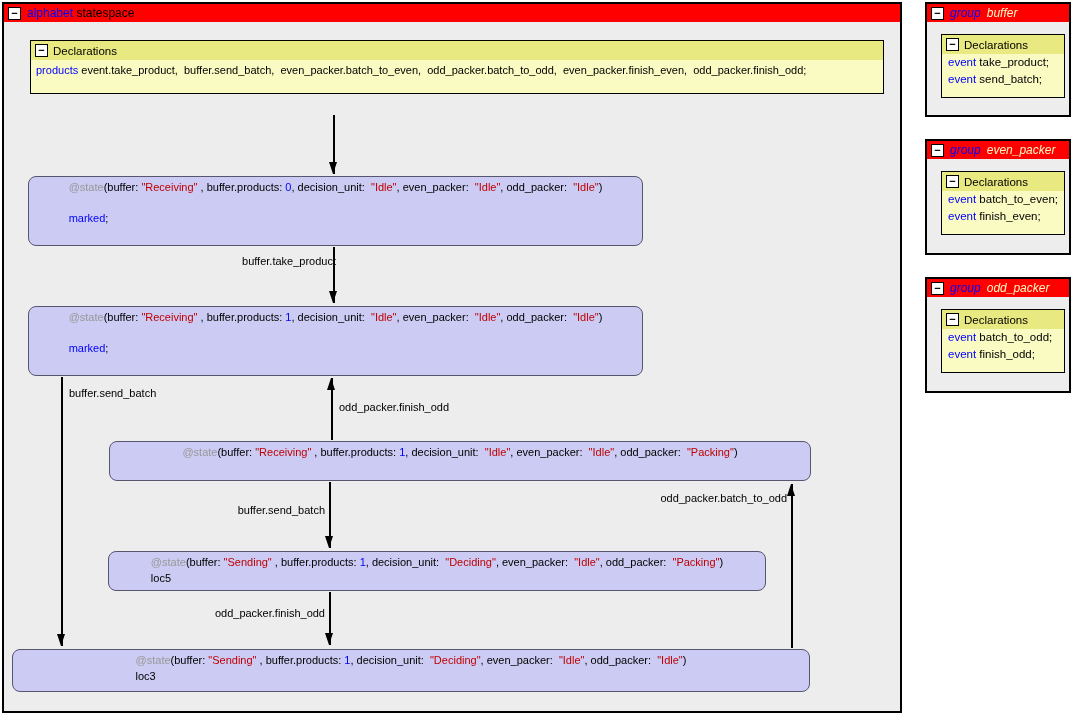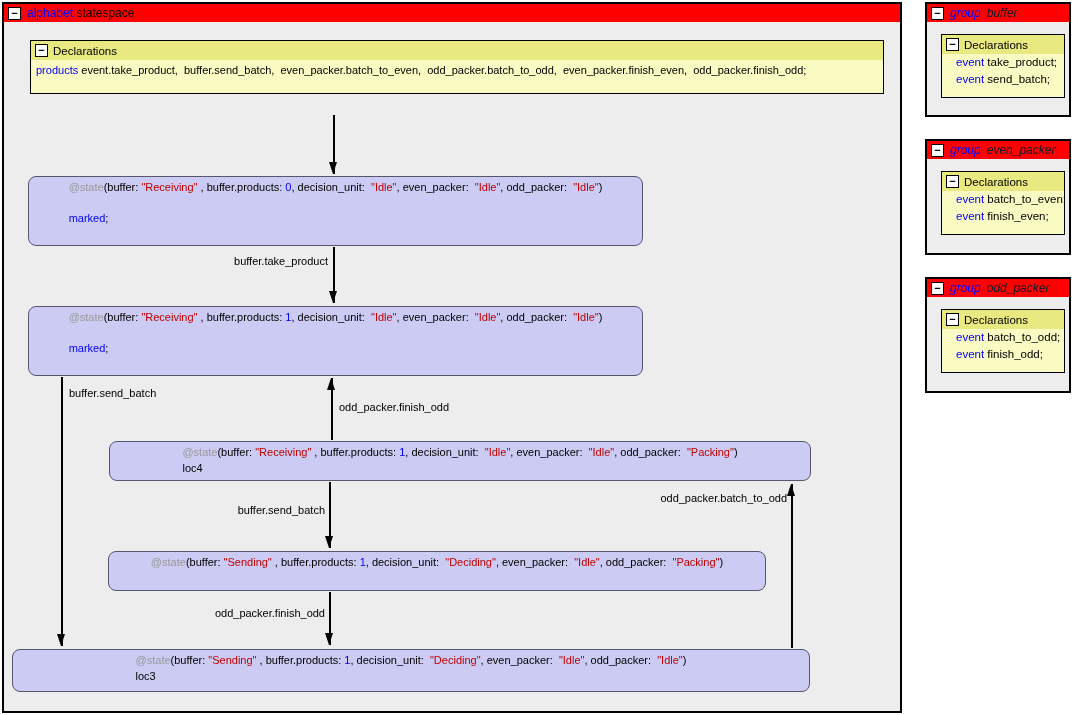--- a/index.html
+++ b/index.html
@@ -2,25 +2,25 @@
 <html><head>
 <meta charset="utf-8">
 <style>
   html,body{margin:0;padding:0;background:#ffffff;font-family:"Liberation Sans",sans-serif;}
   .canvas{position:relative;width:1082px;height:715px;background:#ffffff;overflow:hidden;}
   .panel{position:absolute;box-sizing:border-box;border:2px solid #000;background:#ededed;}
   .red-header{position:absolute;left:0;top:0;right:0;height:18px;background:#ff0000;display:flex;align-items:center;gap:6px;padding-left:4px;font-size:12px;overflow:hidden;}
   .collapse-btn{flex:none;width:13px;height:13px;box-sizing:border-box;background:#ffffff;border:1px solid #000;display:inline-flex;align-items:center;justify-content:center;font-size:11px;font-weight:bold;line-height:1;color:#000;cursor:default;}
   .kw{color:#0000ff;}
   .it{font-style:italic;}
-  .gname{color:#0f172a;font-style:italic;}
+  .gname{color:#fef9c3;font-style:italic;}
   .decl-box{position:absolute;box-sizing:border-box;background:#fafac3;border:1px solid #000;overflow:hidden;}
   .decl-header{height:19px;background:#e9e982;display:flex;align-items:center;gap:5px;padding:0 4px;font-size:11.5px;color:#000;}
   .decl-body{padding:3px 5px 2px 5px;font-size:11px;color:#000;white-space:pre-wrap;line-height:15px;}
-  .event-line{padding:0 14px;font-size:11.5px;line-height:17px;white-space:pre;}
+  .event-line{padding:0 6px;font-size:11.5px;line-height:17px;white-space:pre;}
   .state-box{position:absolute;box-sizing:border-box;background:#cbcbf3;border:1.5px solid #56566e;border-radius:8px;display:flex;justify-content:center;overflow:hidden;}
   .state-inner{padding-top:3px;font-size:11px;line-height:15.5px;text-align:left;}
   .s-line{white-space:pre;}
   .c-k{color:#000000;}
   .c-s{color:#c00000;}
   .c-n{color:#0000ff;}
   .c-b{color:#0000ff;}
   .c-g{color:#999999;}
   .edge-line{position:absolute;width:1.5px;background:#000;}
   .arrow{position:absolute;width:0;height:0;border-left:4.5px solid transparent;border-right:4.5px solid transparent;}
@@ -58,39 +58,39 @@
         <div class="state-box" style="left: 24px; top: 302px; width: 615px; height: 70px;">
           <div class="state-inner">
             <div class="s-line"><span class="c-g">@state</span><span class="c-k">(buffer: </span><span class="c-s">"Receiving"</span><span class="c-k"> , buffer.products: </span><span class="c-n">1</span><span class="c-k">, decision_unit:  </span><span class="c-s">"Idle"</span><span class="c-k">, even_packer:  </span><span class="c-s">"Idle"</span><span class="c-k">, odd_packer:  </span><span class="c-s">"Idle"</span><span class="c-k">)</span></div>
             <div class="s-line">&nbsp;</div>
             <div class="s-line"><span class="c-b">marked</span><span class="c-k">;</span></div>
           </div>
         </div>
         <div class="state-box" style="left: 105px; top: 437px; width: 702px; height: 40px;">
           <div class="state-inner">
             <div class="s-line"><span class="c-g">@state</span><span class="c-k">(buffer: </span><span class="c-s">"Receiving"</span><span class="c-k"> , buffer.products: </span><span class="c-n">1</span><span class="c-k">, decision_unit:  </span><span class="c-s">"Idle"</span><span class="c-k">, even_packer:  </span><span class="c-s">"Idle"</span><span class="c-k">, odd_packer:  </span><span class="c-s">"Packing"</span><span class="c-k">)</span></div>
-            <div class="s-line">loc4</div>
           </div>
         </div>
         <div class="state-box" style="left: 104px; top: 547px; width: 658px; height: 40px;">
           <div class="state-inner">
             <div class="s-line"><span class="c-g">@state</span><span class="c-k">(buffer: </span><span class="c-s">"Sending"</span><span class="c-k"> , buffer.products: </span><span class="c-n">1</span><span class="c-k">, decision_unit:  </span><span class="c-s">"Deciding"</span><span class="c-k">, even_packer:  </span><span class="c-s">"Idle"</span><span class="c-k">, odd_packer:  </span><span class="c-s">"Packing"</span><span class="c-k">)</span></div>
+            <div class="s-line">loc5</div>
           </div>
         </div>
         <div class="state-box" style="left: 8px; top: 645px; width: 798px; height: 43px;">
           <div class="state-inner">
             <div class="s-line"><span class="c-g">@state</span><span class="c-k">(buffer: </span><span class="c-s">"Sending"</span><span class="c-k"> , buffer.products: </span><span class="c-n">1</span><span class="c-k">, decision_unit:  </span><span class="c-s">"Deciding"</span><span class="c-k">, even_packer:  </span><span class="c-s">"Idle"</span><span class="c-k">, odd_packer:  </span><span class="c-s">"Idle"</span><span class="c-k">)</span></div>
             <div class="s-line">loc3</div>
           </div>
         </div>
         <div class="edge-line" style="left: 329px; top: 111px; height: 59px;"></div>
         <div class="arrow arrow-down" style="left: 325px; top: 158px;"></div>
         <div class="edge-line" style="left: 329px; top: 243px; height: 56px;"></div>
         <div class="arrow arrow-down" style="left: 325px; top: 287px;"></div>
-        <div class="edge-label" style="top: 251px; left: 324px; transform: translateX(-100%);">buffer.take_product</div>
+        <div class="edge-label" style="top: 251px; left: 332px; transform: translateX(-100%);">buffer.take_product</div>
         <div class="edge-line" style="left: 57px; top: 373px; height: 269px;"></div>
         <div class="arrow arrow-down" style="left: 53px; top: 630px;"></div>
         <div class="edge-label" style="top: 383px; left: 65px;">buffer.send_batch</div>
         <div class="edge-line" style="left: 327px; top: 374px; height: 62px;"></div>
         <div class="arrow arrow-up" style="left: 323px; top: 374px;"></div>
         <div class="edge-label" style="top: 397px; left: 335px;">odd_packer.finish_odd</div>
         <div class="edge-line" style="left: 325px; top: 478px; height: 66px;"></div>
         <div class="arrow arrow-down" style="left: 321px; top: 532px;"></div>
         <div class="edge-label" style="top: 500px; left: 321px; transform: translateX(-100%);">buffer.send_batch</div>
         <div class="edge-line" style="left: 787px; top: 480px; height: 164px;"></div>

